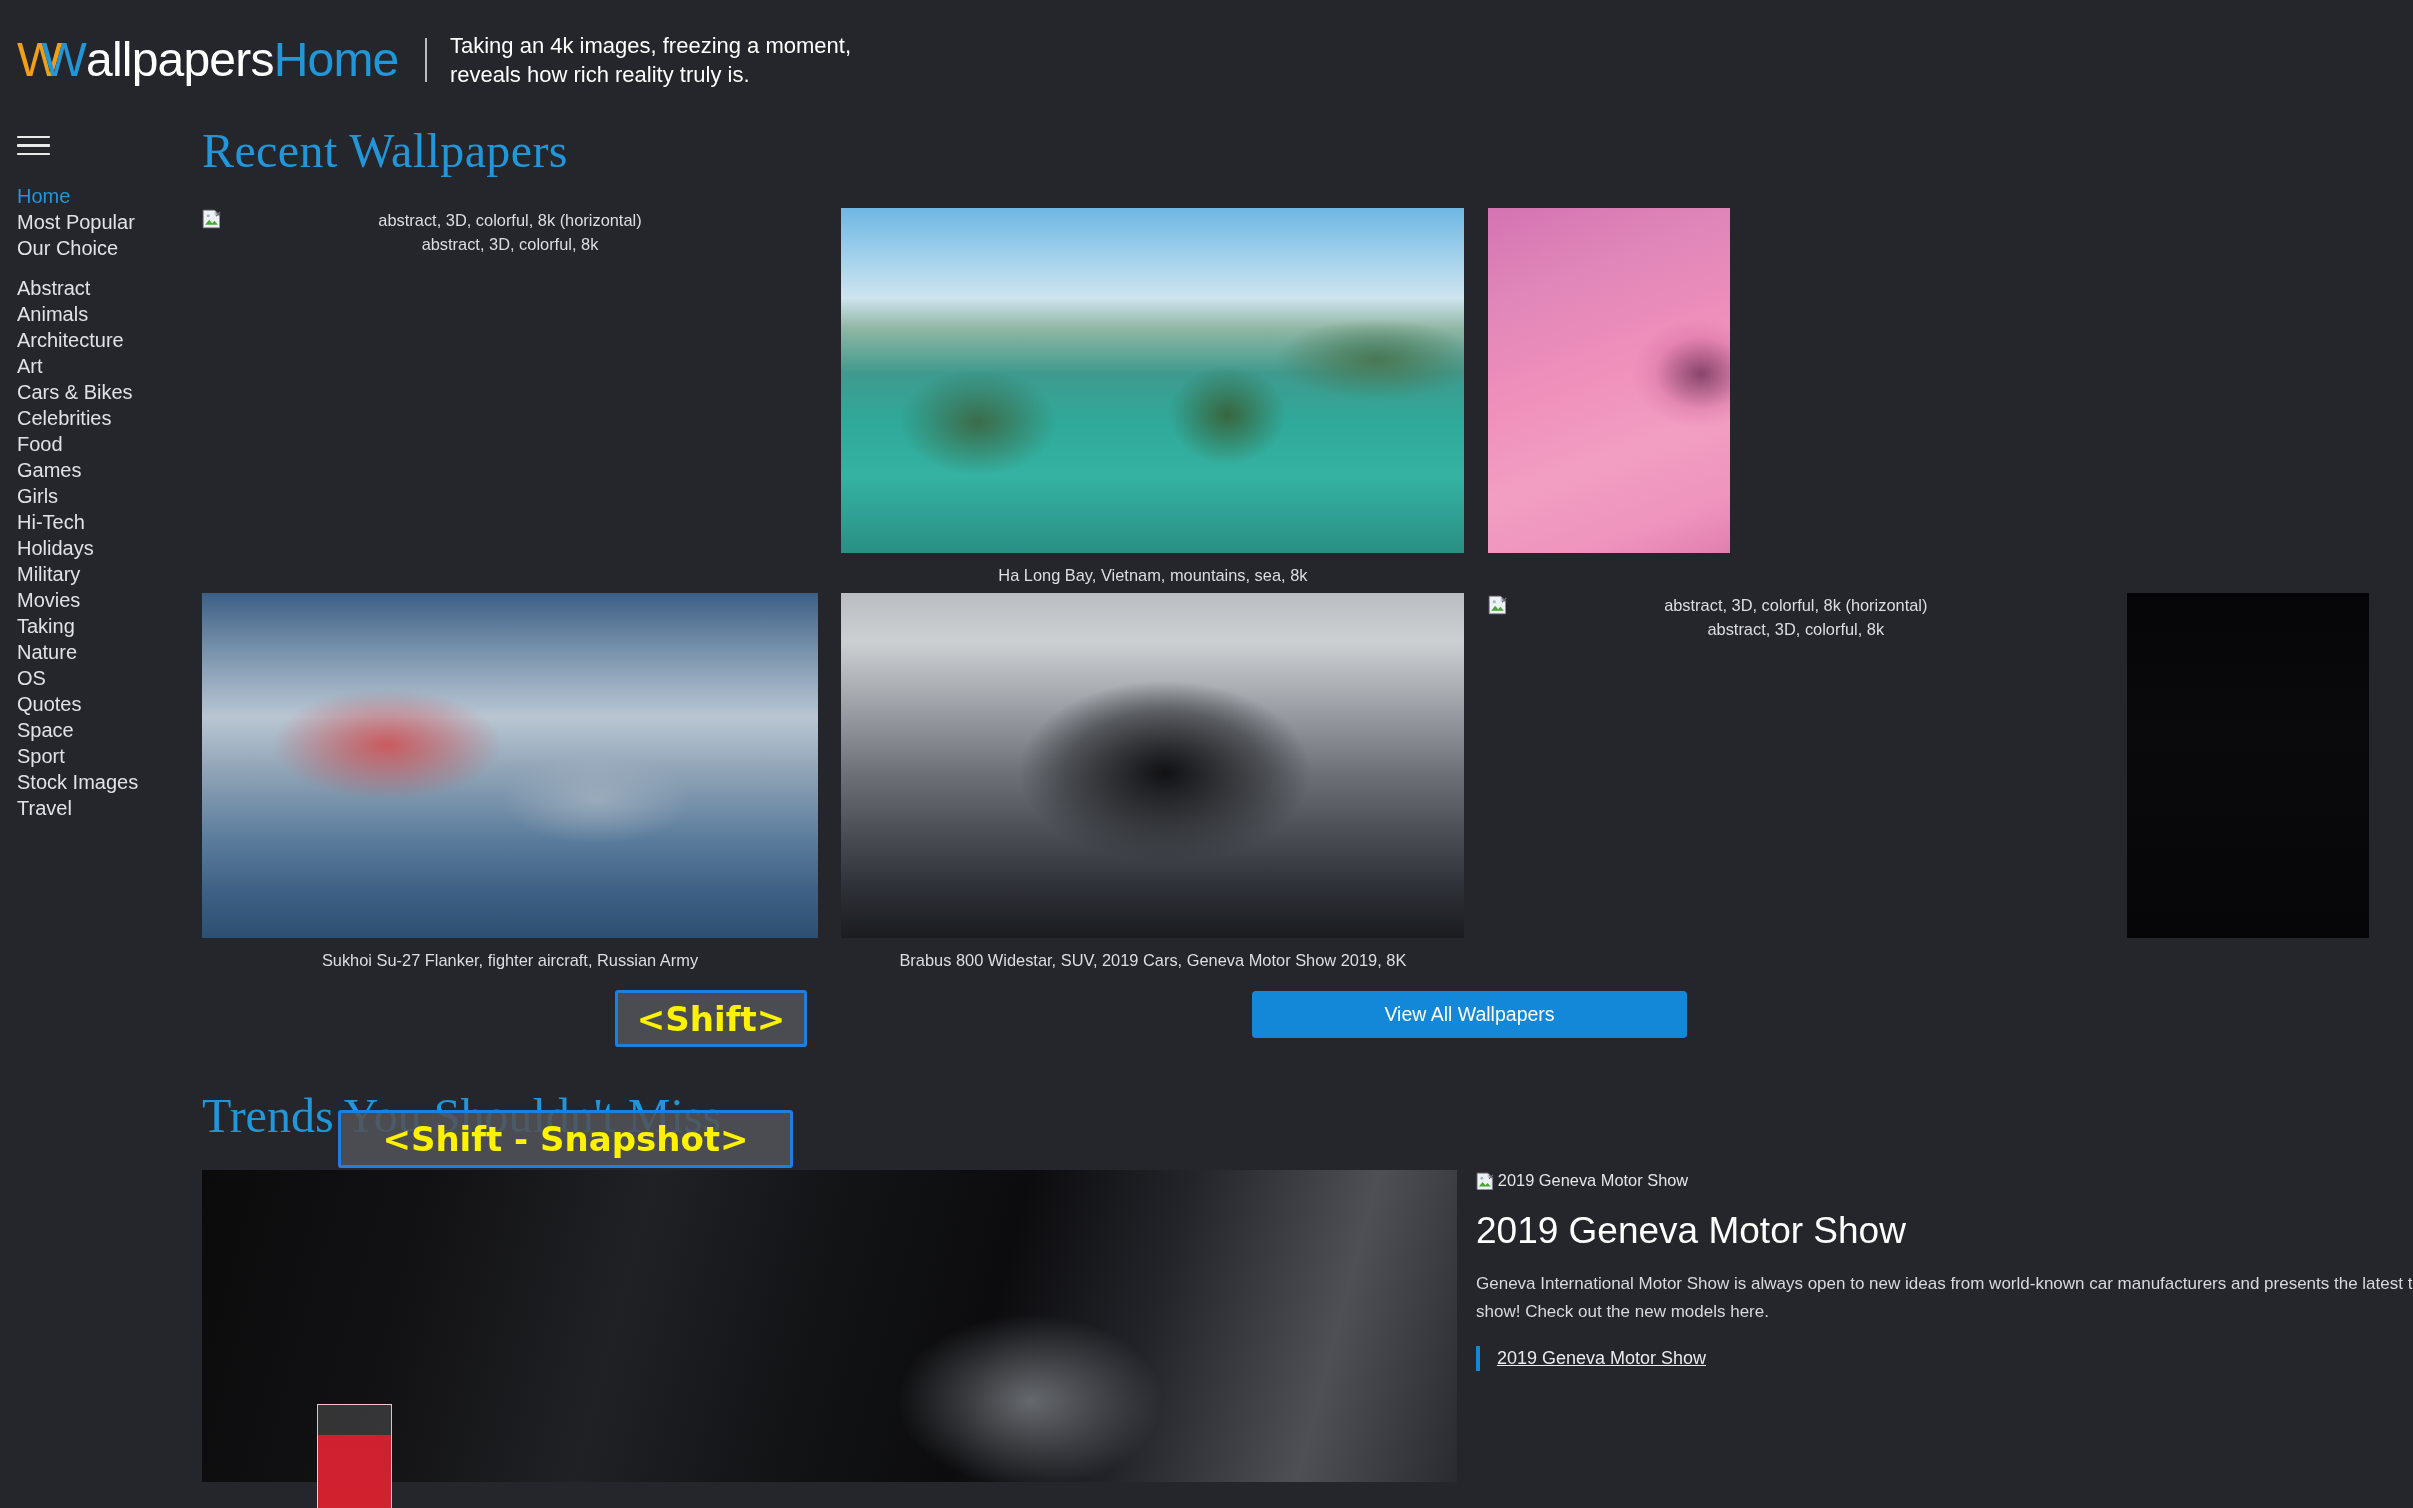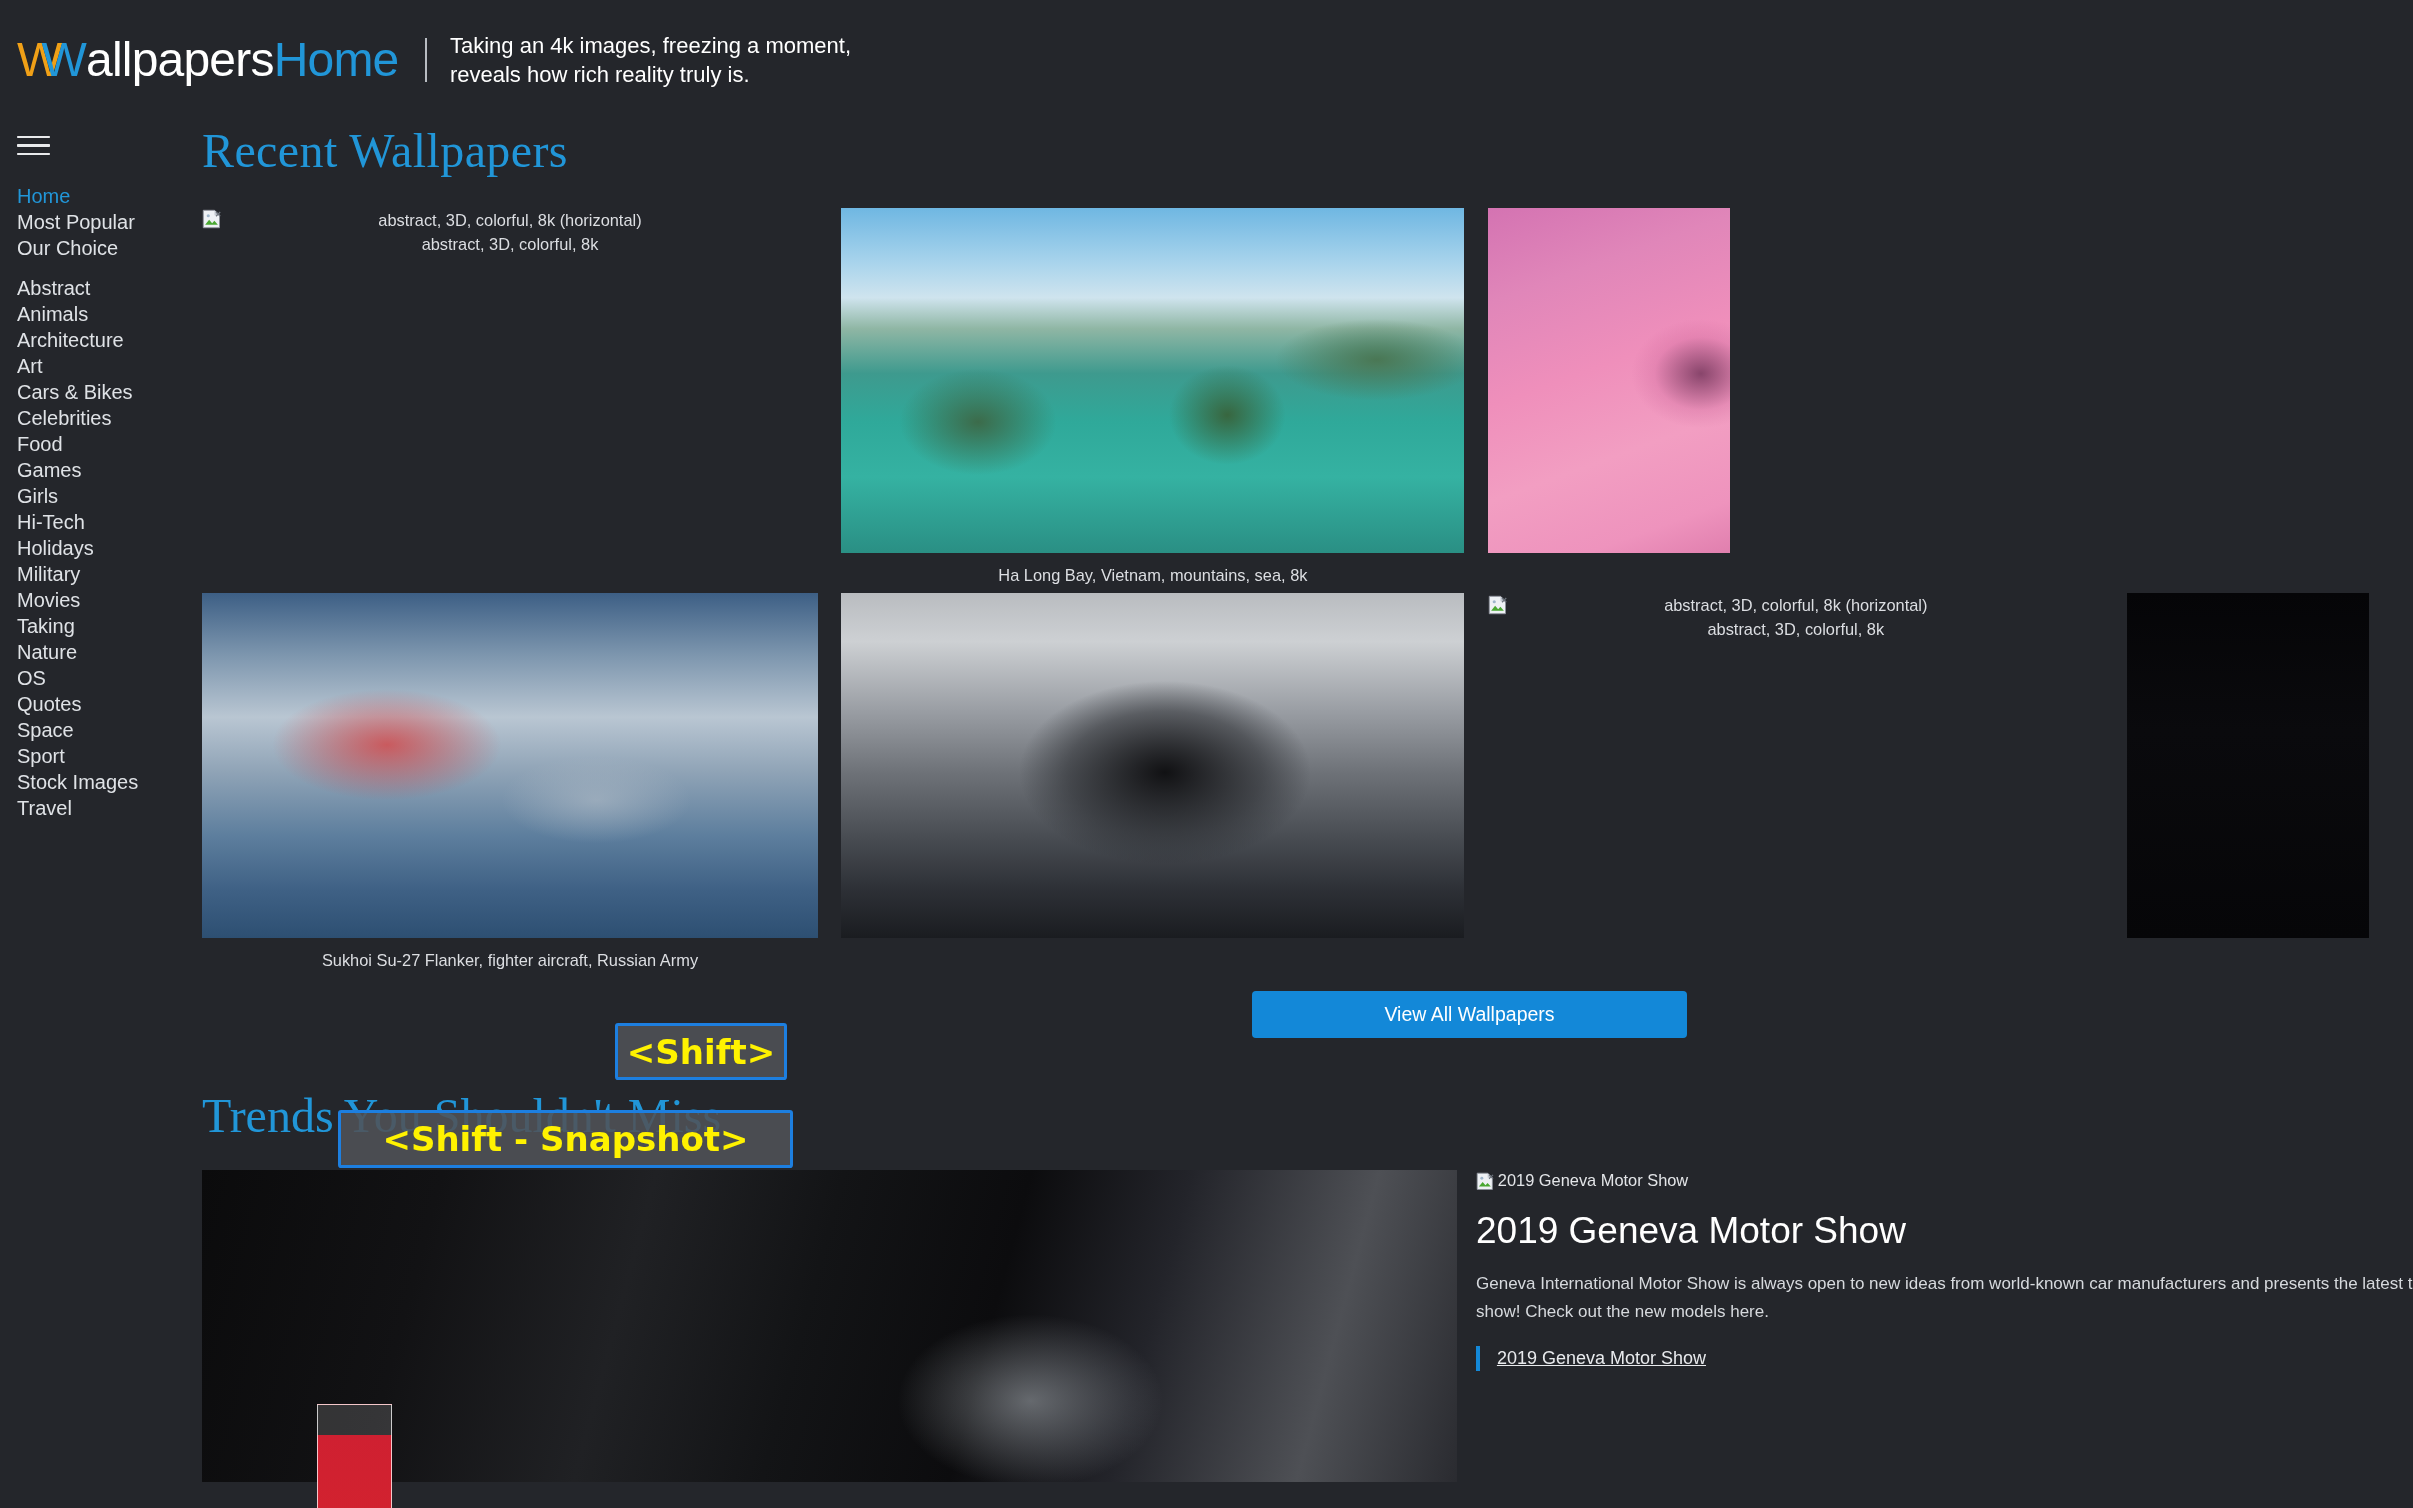--- a/index.html
+++ b/index.html
@@ -300,22 +300,22 @@
     color: #fff200;
     font-family: "DejaVu Sans", sans-serif;
     font-weight: bold;
     display: flex;
     align-items: center;
     justify-content: center;
     white-space: nowrap;
     z-index: 50;
   }
   .badge-shift {
-    left: 615px; top: 1023px;
-    width: 172px; height: 57px;
+    left: 615px; top: 990px;
+    width: 192px; height: 57px;
     font-size: 34px;
   }
   .badge-snapshot {
     left: 338px; top: 1110px;
     width: 455px; height: 58px;
     font-size: 34px;
   }
 </style>
 </head>
 <body>
@@ -403,20 +403,21 @@
 
     <div class="grid-row">
 
       <div class="card">
         <div class="thumb img-jet"></div>
         <span class="caption">Sukhoi Su-27 Flanker, fighter aircraft, Russian Army</span>
       </div>
 
       <div class="card">
         <div class="thumb img-brabus"></div>
+        <span class="caption">Brabus 800 Widestar, SUV, 2019 Cars, Geneva Motor Show 2019, 8K</span>
       </div>
 
       <div class="broken-card">
         <svg class="broken-icon" viewBox="0 0 16 16">
           <path d="M1 1 h9 l4 4 v10 h-13 z" fill="#eef1f5" stroke="#8b9099" stroke-width="0.7"></path>
           <path d="M10 1 v4 h4 z" fill="#c3c9d2"></path>
           <path d="M2.5 12.5 l3.2-4 2.4 2.8 1.8-1.9 2.8 3.1 z" fill="#4aa832"></path>
           <circle cx="5" cy="5.4" r="1.25" fill="#9fb6cc"></circle>
           <path d="M11.2 2.4 l3.4 3.4 m0-3.4 l-3.4 3.4" stroke="#6d737c" stroke-width="1" fill="none"></path>
         </svg>

